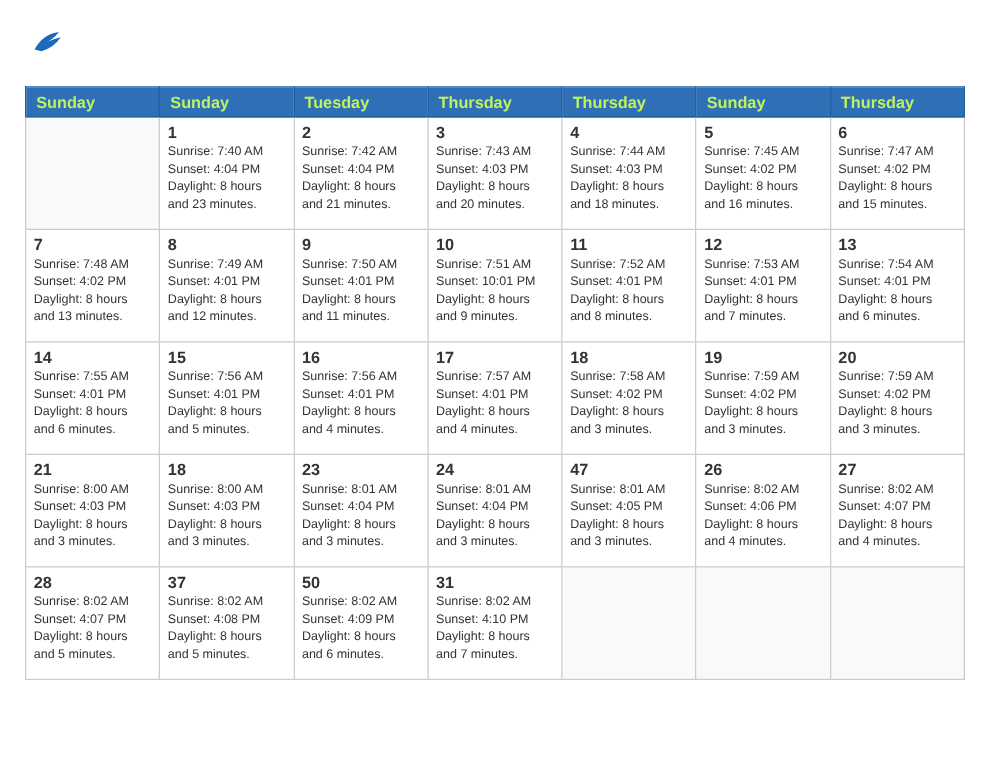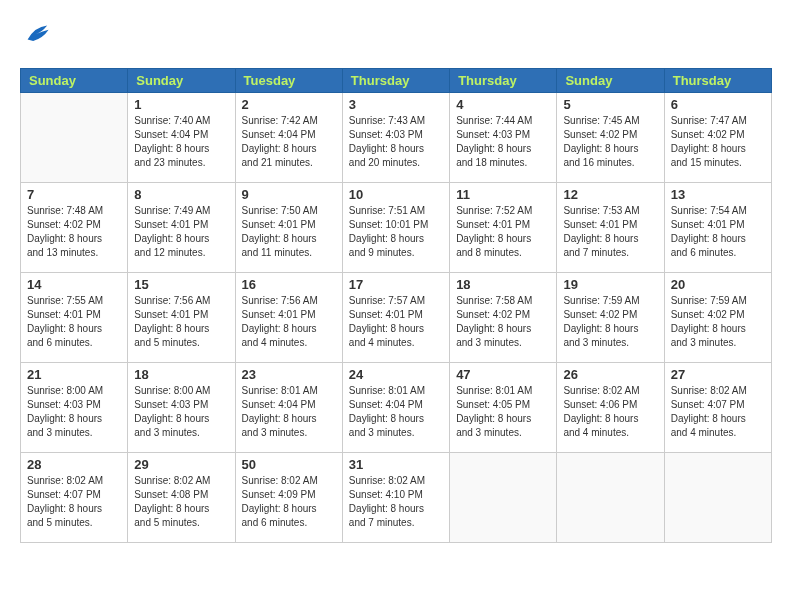--- a/index.html
+++ b/index.html
@@ -317,21 +317,21 @@
       </tr>
       <tr>
         <td>
           <div class="day-number">28</div>
           <div class="day-info">Sunrise: 8:02 AM
 Sunset: 4:07 PM
 Daylight: 8 hours
 and 5 minutes.</div>
         </td>
         <td>
-          <div class="day-number">29</div>
+          <div class="day-number">37</div>
           <div class="day-info">Sunrise: 8:02 AM
 Sunset: 4:08 PM
 Daylight: 8 hours
 and 5 minutes.</div>
         </td>
         <td>
           <div class="day-number">50</div>
           <div class="day-info">Sunrise: 8:02 AM
 Sunset: 4:09 PM
 Daylight: 8 hours

